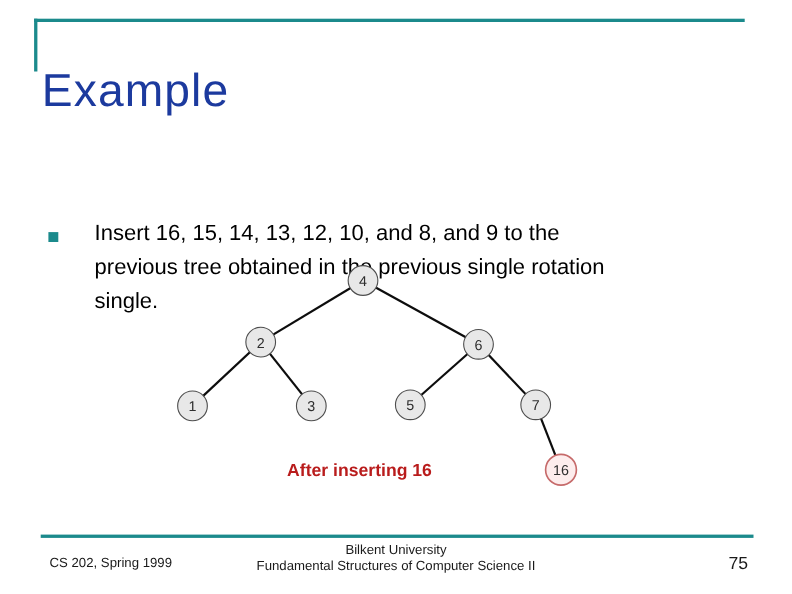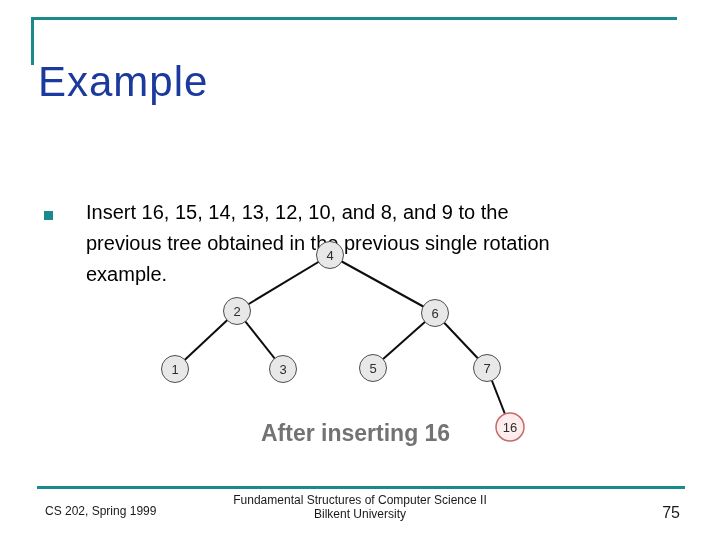--- a/index.html
+++ b/index.html
@@ -81,23 +81,23 @@
   }
   .tree-svg text {
     font-family: "Liberation Sans", sans-serif;
     font-size: 13px;
     fill: #2e2e2e;
     text-anchor: middle;
   }
   .caption {
     position: absolute;
     left: 261px; top: 420px;
-    font-size: 23px;
+    font-size: 16px;
     font-weight: bold;
-    color: #737373;
+    color: #b91c1c;
     white-space: nowrap;
   }
   .footer-left {
     position: absolute;
     left: 45px; top: 504px;
     font-size: 12px;
     color: #1a1a1a;
     white-space: nowrap;
   }
   .footer-center {
@@ -123,21 +123,21 @@
 
   <div class="rule-top-h"></div>
   <div class="rule-top-v"></div>
 
   <h1 class="title">Example</h1>
 
   <div class="bullet-marker"></div>
   <div class="bullet-text">
     <div>Insert 16, 15, 14, 13, 12, 10, and 8, and 9 to the</div>
     <div>previous tree obtained in the previous single rotation</div>
-    <div>example.</div>
+    <div>single.</div>
   </div>
 
   <svg class="tree-svg" viewBox="0 0 720 540">
 
     <line x1="330" y1="255" x2="237" y2="311"></line>
     <line x1="330" y1="255" x2="435" y2="313"></line>
     <line x1="237" y1="311" x2="175" y2="369"></line>
     <line x1="237" y1="311" x2="283" y2="369"></line>
     <line x1="435" y1="313" x2="373" y2="368"></line>
     <line x1="435" y1="313" x2="487" y2="368"></line>
@@ -176,18 +176,18 @@
       <text x="510" y="432">16</text>
     </g>
   </svg>
 
   <div class="caption">After inserting 16</div>
 
   <div class="rule-bottom"></div>
 
   <div class="footer-left">CS 202, Spring 1999</div>
   <div class="footer-center">
+    <div>Bilkent University</div>
     <div>Fundamental Structures of Computer Science II</div>
-    <div>Bilkent University</div>
   </div>
   <div class="footer-page">75</div>
 
 </div>
 
 </body></html>

